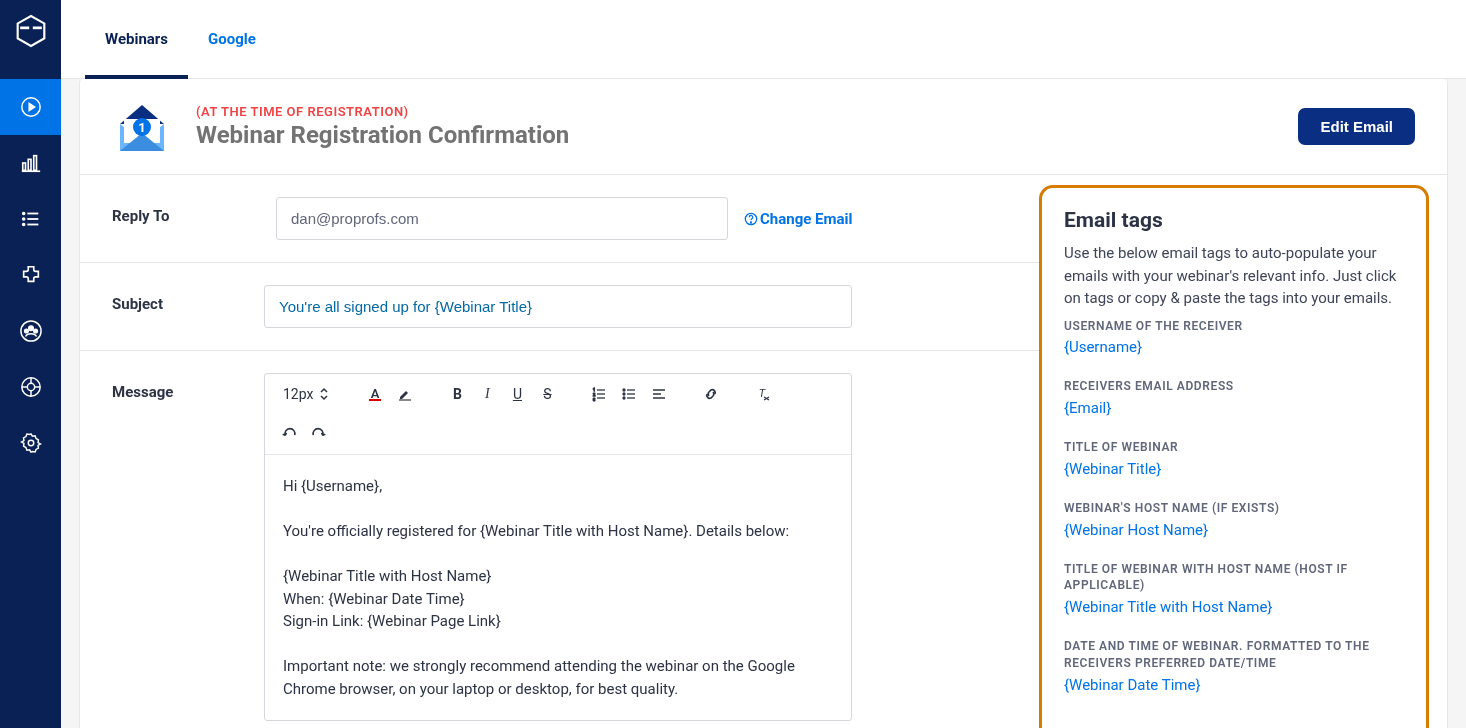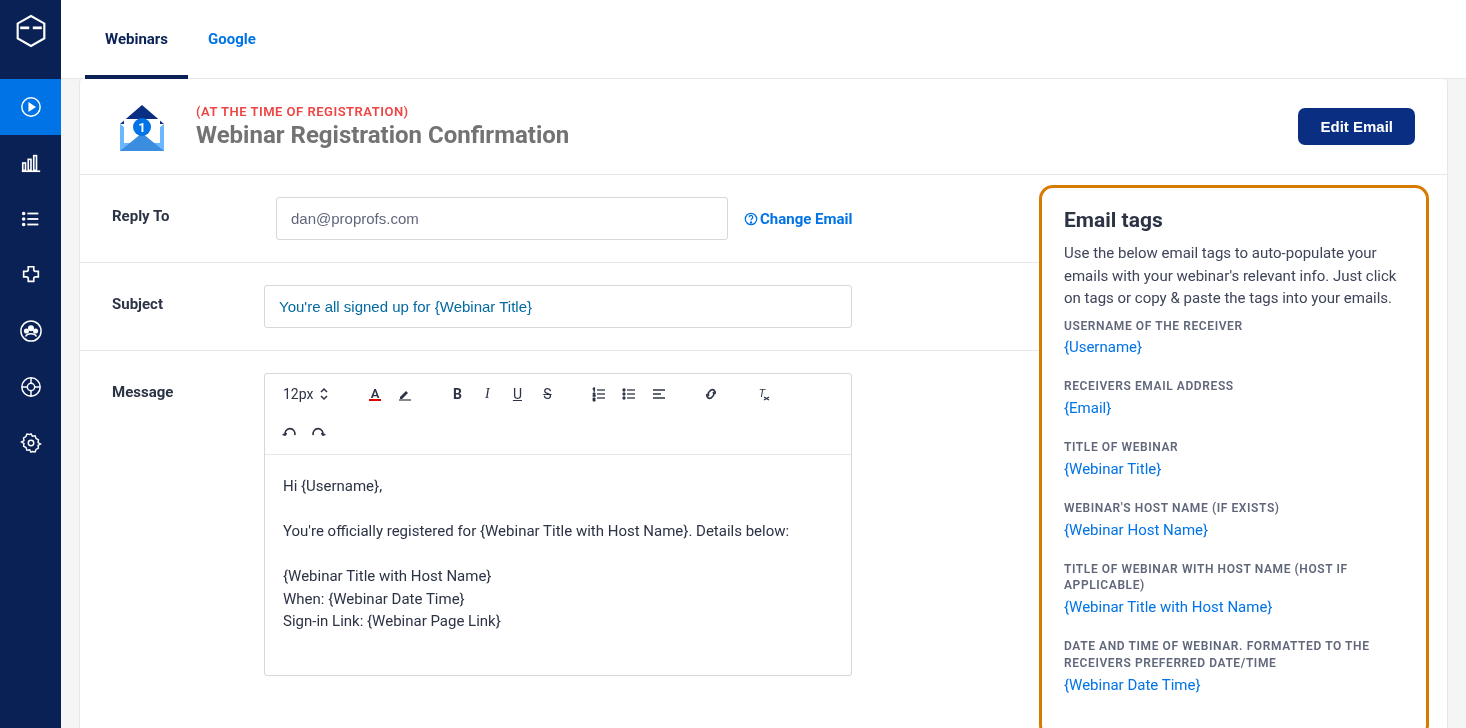--- a/index.html
+++ b/index.html
@@ -273,20 +273,21 @@
                   </div>
                   <div class="editor-body" id="editor-body">
                       <p>Hi {Username},</p>
                       <p>&nbsp;</p>
                       <p>You're officially registered for {Webinar Title with Host Name}. Details below:</p>
                       <p>&nbsp;</p>
                       <p>{Webinar Title with Host Name}</p>
                       <p>When: {Webinar Date Time}</p>
                       <p>Sign-in Link: {Webinar Page Link}</p>
                       <p>&nbsp;</p>
+                      <p>Important note: we strongly recommend attending the webinar on the Google Chrome browser, on your laptop or desktop, for best quality.</p>
                     </div>
                 </div>
               </div>
             </div>
 
           </div>
 
           <div class="tags-panel">
             <div class="tags-title">Email tags</div>
             <div class="tags-desc">Use the below email tags to auto-populate your emails with your webinar's relevant info. Just click on tags or copy &amp; paste the tags into your emails.</div>

